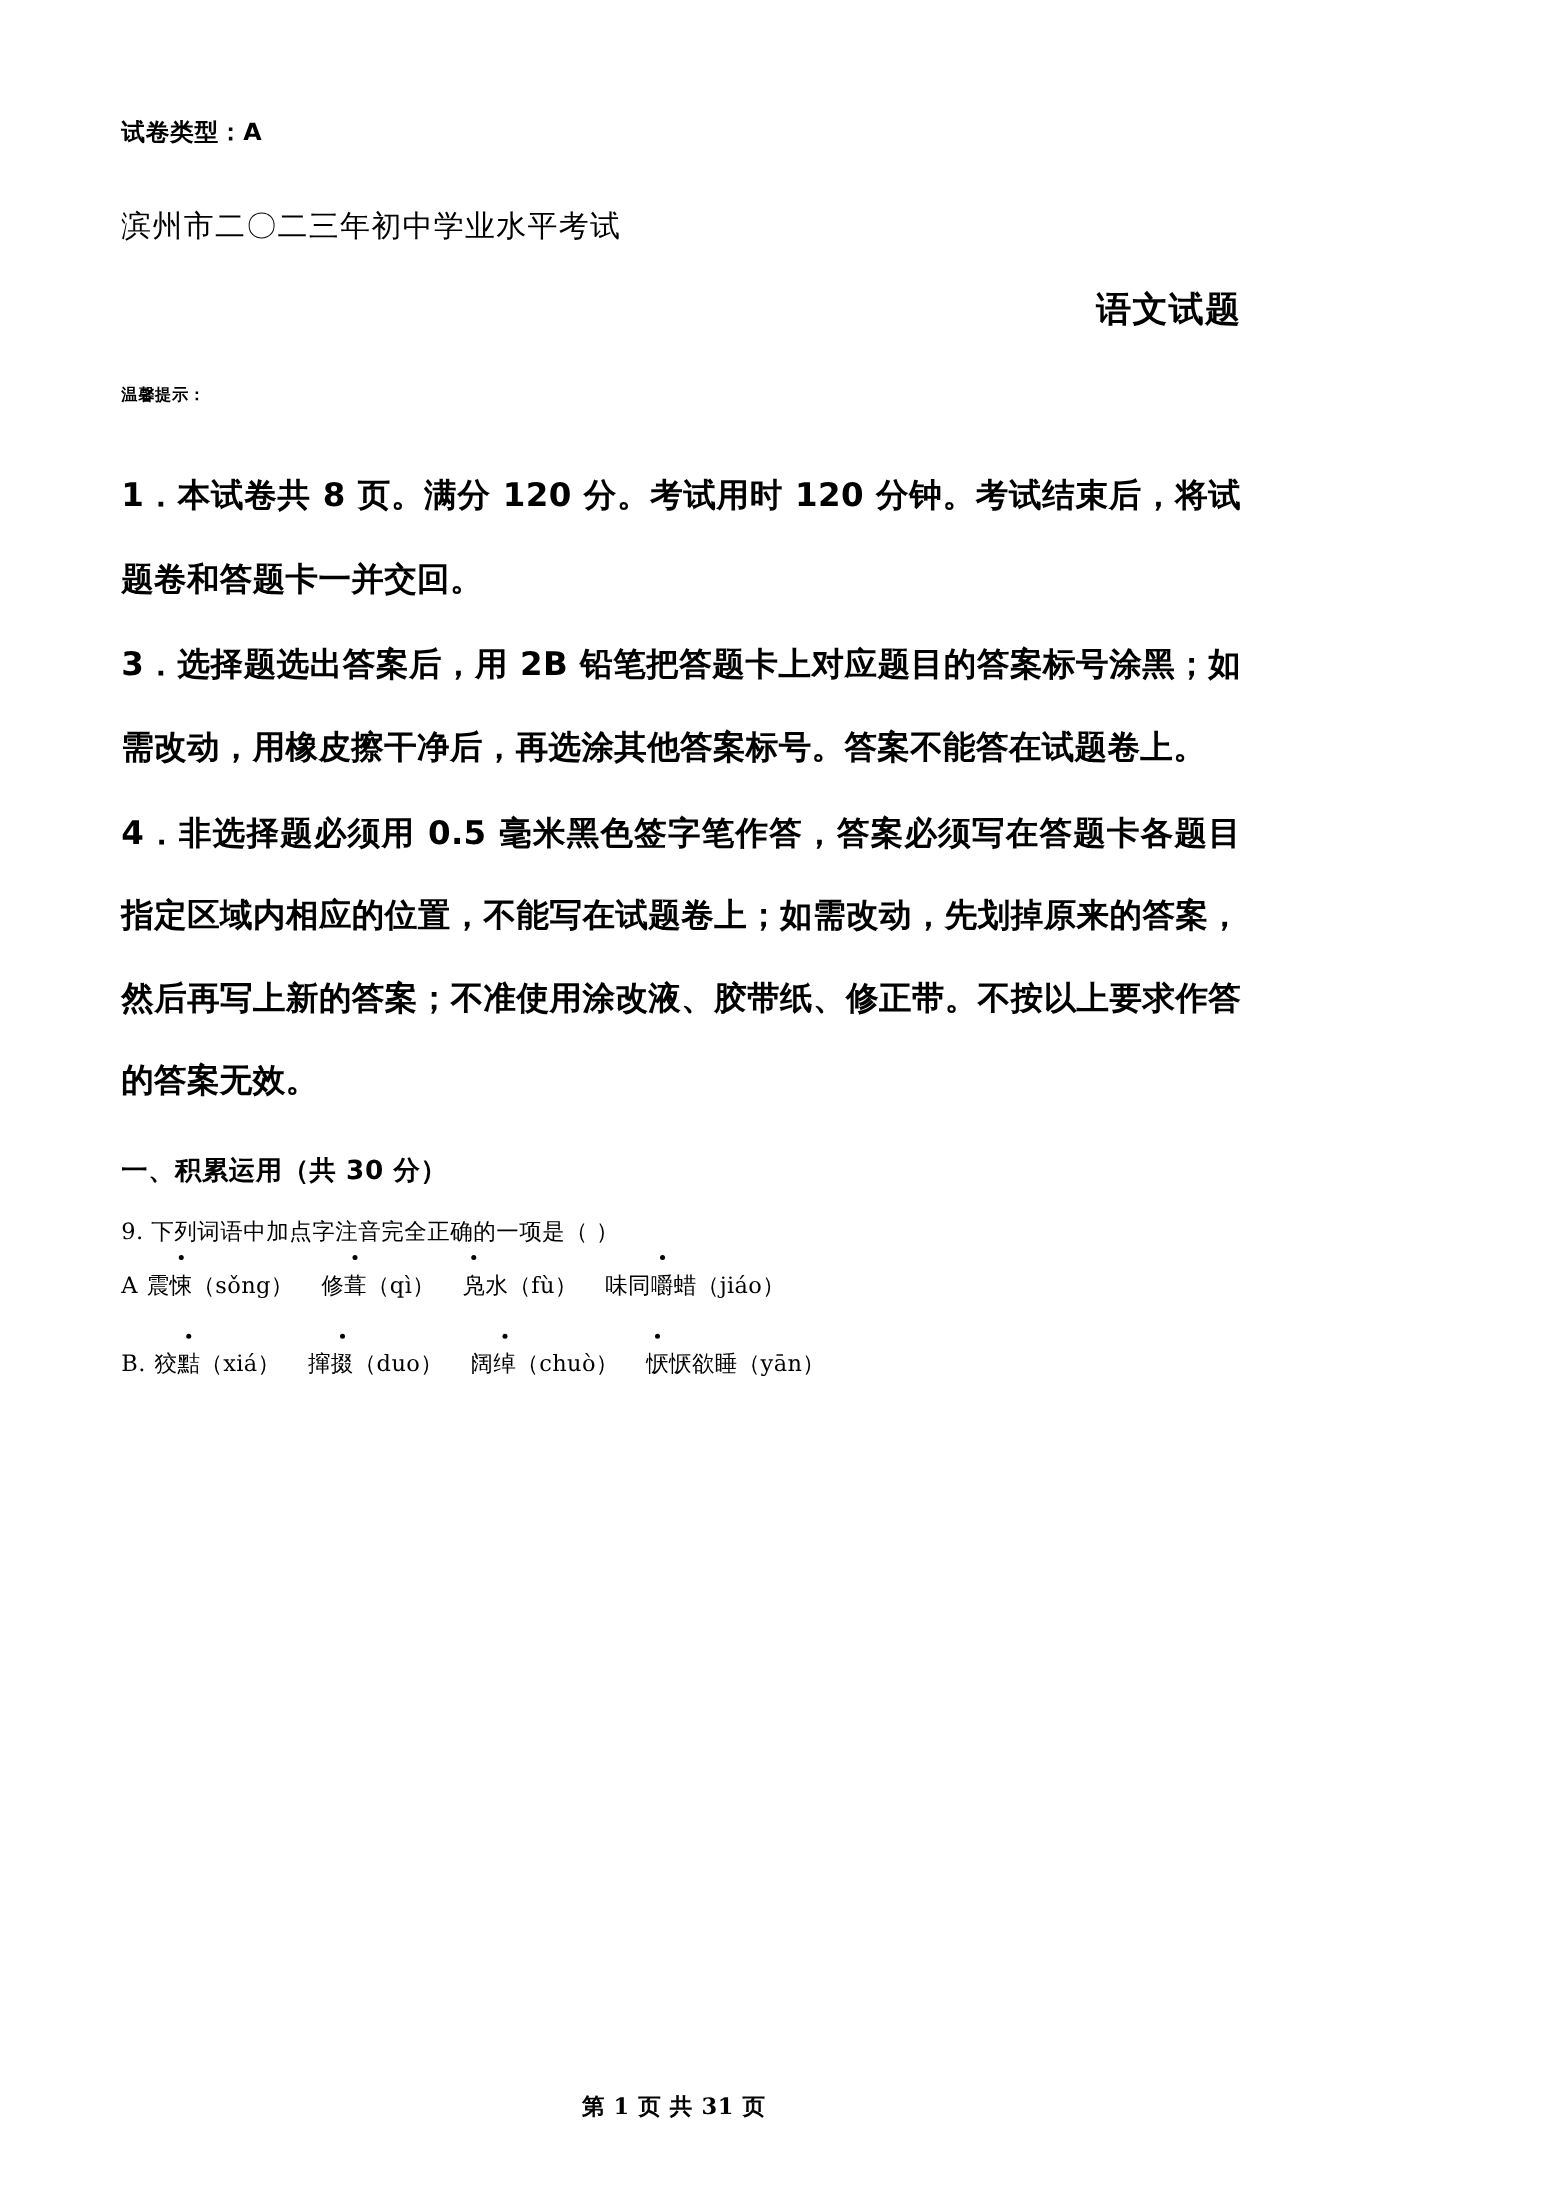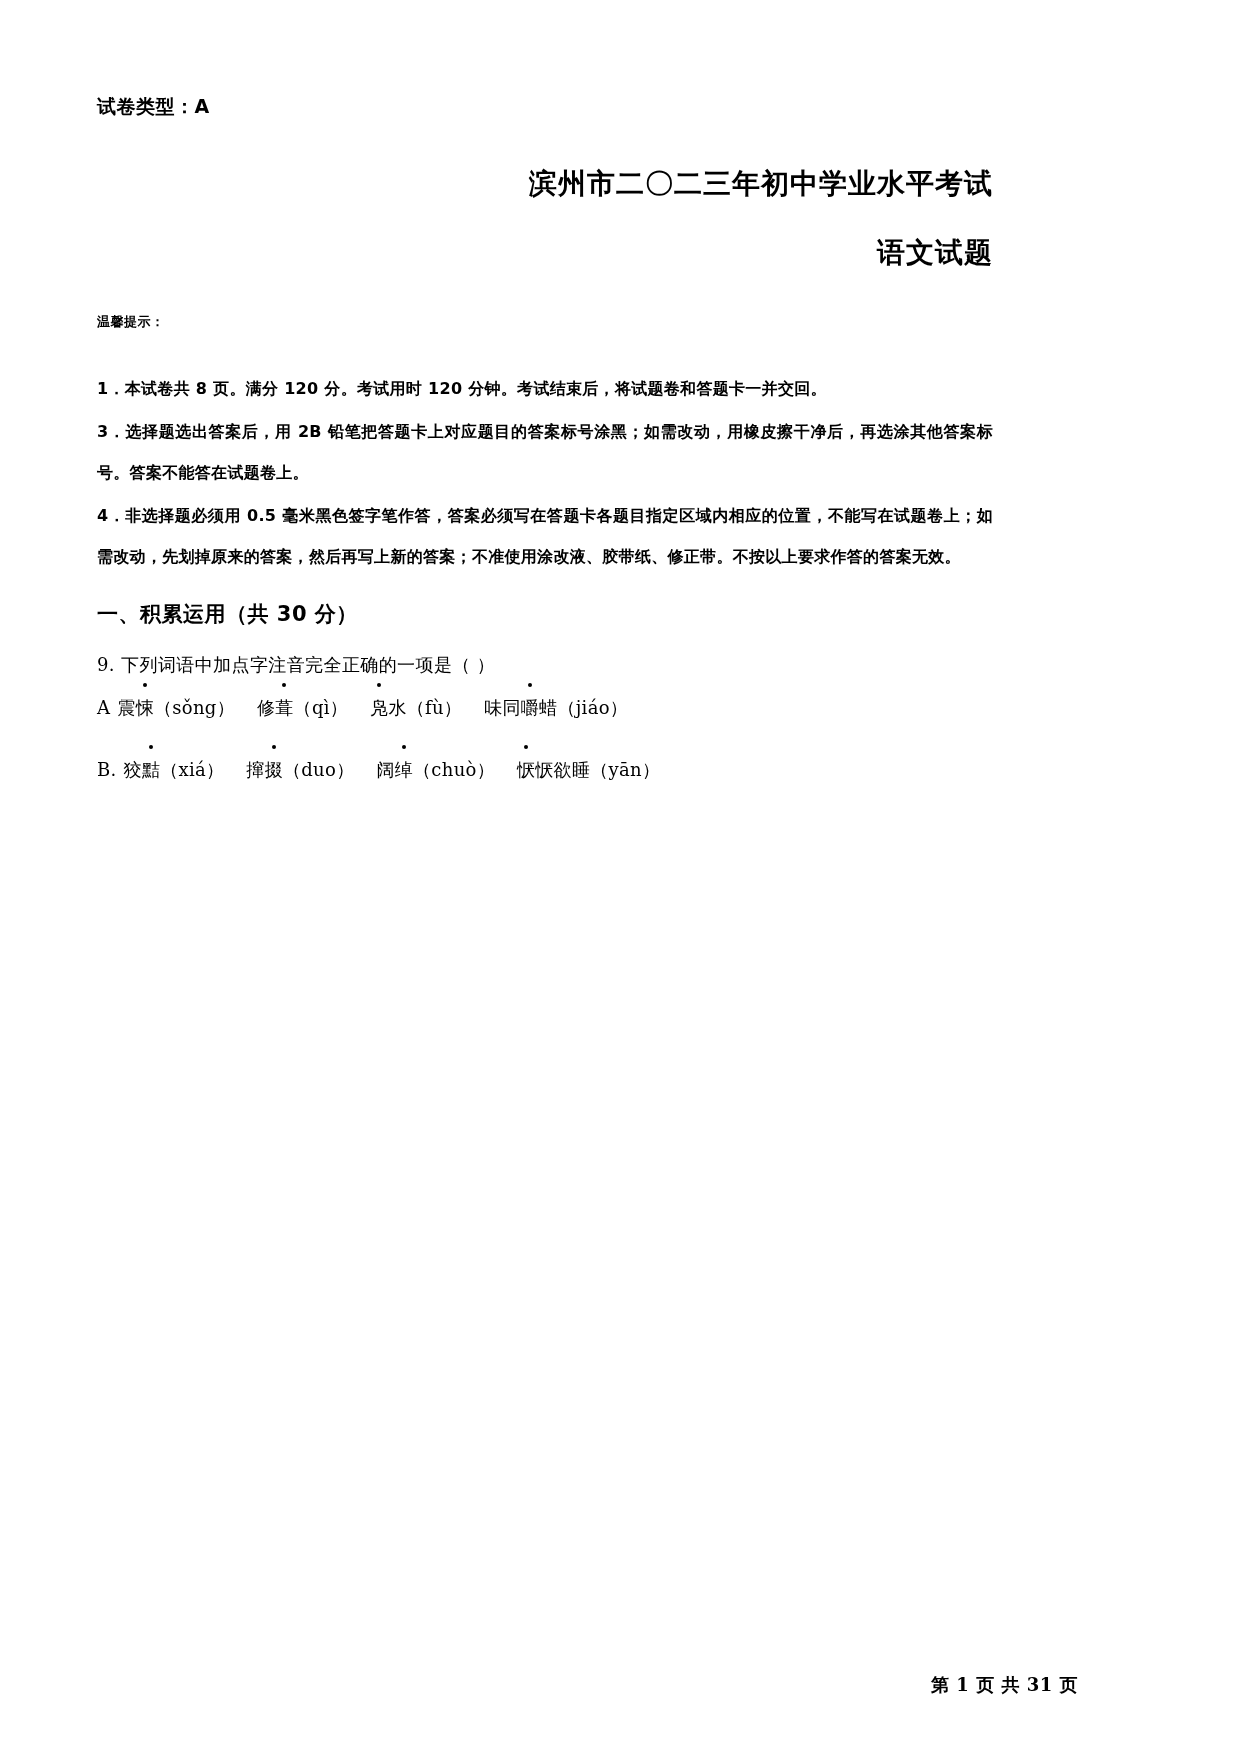--- a/index.html
+++ b/index.html
@@ -28,23 +28,23 @@
   .paper-type {
     font-size: 19px;
     font-weight: bold;
     letter-spacing: 0.5px;
     margin: 0 0 48px 0;
     line-height: 1.2;
   }
 
   
   .doc-title {
-    text-align: right;
-    font-size: 28px;
-    font-weight: bold;
+    text-align: left;
+    font-size: 24px;
+    font-weight: normal;
     letter-spacing: 1px;
     margin: 0 0 34px 0;
     line-height: 1.25;
   }
   .doc-subtitle {
     text-align: right;
     font-size: 28px;
     font-weight: bold;
     letter-spacing: 1px;
     margin: 0 0 44px 0;
@@ -54,21 +54,21 @@
   
   .notice-title {
     font-size: 13px;
     font-weight: bold;
     margin: 0 0 40px 0;
     line-height: 1.2;
     letter-spacing: 0.5px;
   }
 
   .notice-item {
-    font-size: 16px;
+    font-size: 26px;
     font-weight: bold;
     line-height: 2.55;
     margin: 0 0 2px 0;
     letter-spacing: 0.3px;
     text-align: justify;
     text-justify: inter-ideograph;
   }
 
   
   .section-heading {
@@ -122,21 +122,21 @@
   }
 
   .pinyin { white-space: nowrap; }
 
   
   .page-footer {
     position: absolute;
     left: 0;
     right: 0;
     bottom: 57px;
-    text-align: right;
+    text-align: center;
     font-family: "DejaVu Serif", "Liberation Serif", serif;
     font-size: 18px;
     font-weight: bold;
     letter-spacing: 0.5px;
   }
 </style>
 </head>
 <body>
 
 <div class="page">

